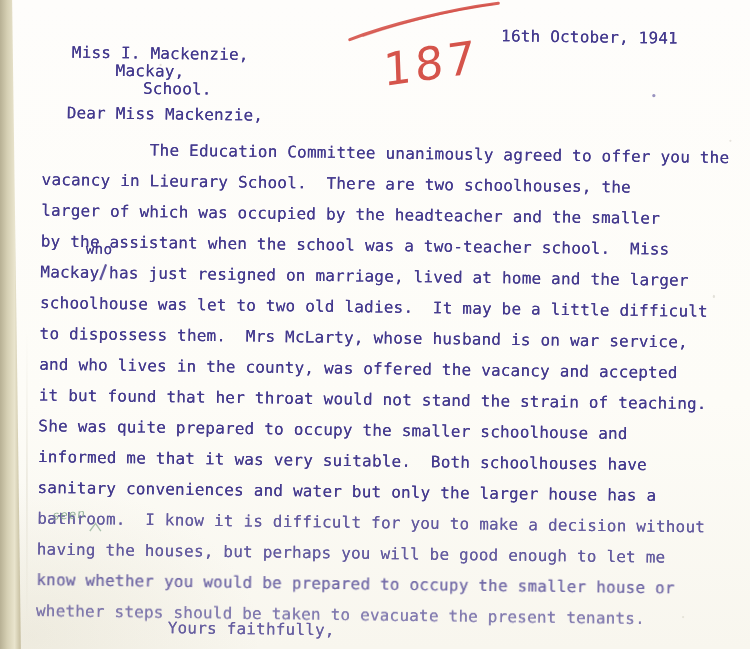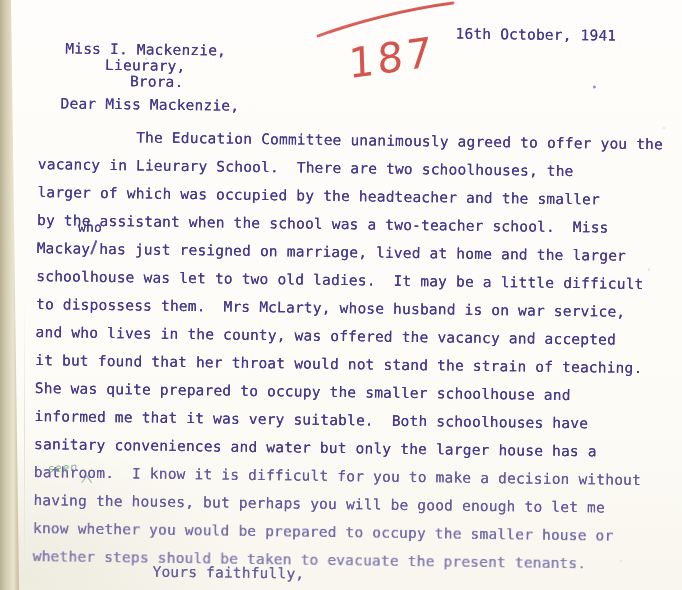--- a/index.html
+++ b/index.html
@@ -96,22 +96,22 @@
 <div class="speck" style="left:145px;top:58px;width:2px;height:2px;opacity:.25;"></div>
 <div class="speck" style="left:663px;top:127px;width:2px;height:2px;opacity:.2;"></div>
 <div class="speck" style="left:648px;top:268px;width:2px;height:3px;opacity:.22;"></div>
 <div class="speck" style="left:95px;top:413px;width:2px;height:2px;opacity:.18;"></div>
 <div class="speck" style="left:620px;top:560px;width:2px;height:2px;opacity:.18;"></div>
 
 <div class="letter">
   <span class="typed date">16th October, 1941</span>
 
   <span class="typed addr1">Miss I. Mackenzie,</span>
-  <span class="typed addr2">Lieurary,</span>
-  <span class="typed addr3">Brora.</span>
+  <span class="typed addr2">Mackay,</span>
+  <span class="typed addr3">School.</span>
 
   <span class="typed salutation">Dear Miss Mackenzie,</span>
 
   <div class="body-block">
     <div class="body-line indent">The Education Committee unanimously agreed to offer you the</div>
     <div class="body-line">vacancy in Lieurary School.  There are two schoolhouses, the</div>
     <div class="body-line">larger of which was occupied by the headteacher and the smaller</div>
     <div class="body-line">by the assistant when the school was a two-teacher school.  Miss</div>
     <div class="body-line">Mackay has just resigned on marriage, lived at home and the larger</div>
     <div class="body-line">schoolhouse was let to two old ladies.  It may be a little difficult</div>

